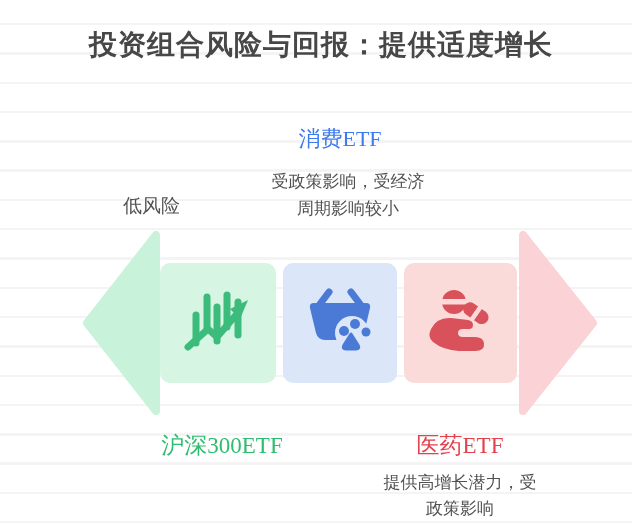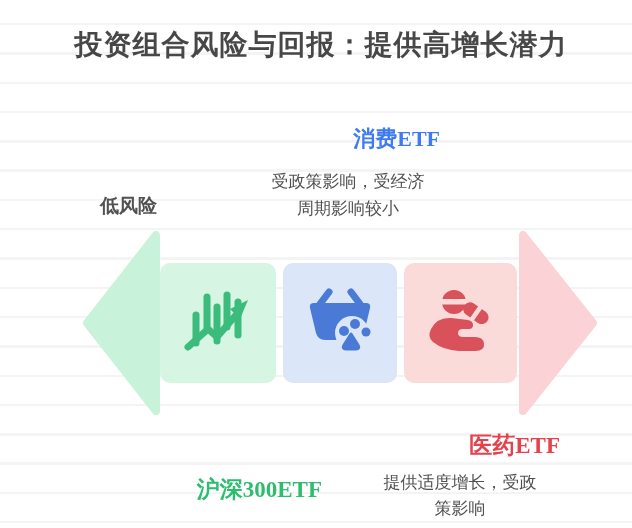--- a/index.html
+++ b/index.html
@@ -13,26 +13,26 @@
       #ffffff 0px, #ffffff 23px,
       #f4f4f4 23px, #f4f4f4 25.4px,
       #ffffff 25.4px, #ffffff 29.3px);
     font-family:"Liberation Serif","DejaVu Serif",serif;
   }
   .title{
     position:absolute;top:26px;left:10px;width:622px;
     text-align:center;font-size:28px;font-weight:bold;
     color:#474747;letter-spacing:1px;white-space:nowrap;
   }
-  .etf-name{position:absolute;text-align:right;font-weight:bold;white-space:nowrap;}
-  .name-0{color:#2ebd6e;margin-top:44px;}
+  .etf-name{position:absolute;text-align:center;font-weight:normal;white-space:nowrap;}
+  .name-0{color:#2ebd6e;}
   .name-1{color:#3f7bf0;}
   .name-2{color:#e4424d;}
   .desc{position:absolute;text-align:center;color:#515151;font-size:17px;line-height:27px;}
-  .risk-label{position:absolute;text-align:left;color:#515151;font-size:19px;white-space:nowrap;font-weight:bold;}
+  .risk-label{position:absolute;text-align:right;color:#515151;font-size:19px;white-space:nowrap;}
   .etf-box{
     position:absolute;top:263px;height:120px;border-radius:10px;
     display:flex;align-items:center;justify-content:center;
   }
   .etf-box-0{left:160px;width:116px;background:#d6f6e3;}
   .etf-box-1{left:283px;width:114px;background:#dbe6f9;}
   .etf-box-2{left:404px;width:113px;background:#fbdada;}
   .icon-0{color:#3cbc7c;}
   .icon-1{color:#4a7ad6;}
   .icon-2{color:#d9515a;}
@@ -40,21 +40,21 @@
   .cut-2{fill:#fbdada;}
   .arrow{position:absolute;}
   .arrow-left{left:80px;top:228px;}
   .arrow-right{left:516px;top:230px;}
 </style>
 </head>
 <body>
 
 <div class="canvas">
 
-  <div class="title">投资组合风险与回报：提供高增长潜力</div>
+  <div class="title">投资组合风险与回报：提供适度增长</div>
 
   <div class="etf-name name-1" style="top:124px;left:240px;width:200px;font-size:22px;">消费ETF</div>
   <div class="desc" style="top:168px;left:269px;width:158px;">受政策影响，受经济周期影响较小</div>
 
   <div class="risk-label" style="top:193px;left:100px;width:80px;">低风险</div>
 
   <svg class="arrow arrow-left" width="82" height="190" viewBox="0 0 82 190">
     <path d="M76,7 L76,183 L7,95 Z" fill="#c9f2da" stroke="#c9f2da" stroke-width="8" stroke-linejoin="round"></path>
   </svg>
 
@@ -97,15 +97,15 @@
         <rect x="39" y="21.5" width="28" height="13.5" rx="6.75" fill="currentColor"></rect>
         <rect x="51" y="20" width="4.5" height="16.5" class="cut-2"></rect>
       </g>
       <path d="M8,44 Q4,52 10,57 Q20,65 36,66 L52,66 Q62,66 61,58 Q60,52 52,52 L40,52 Q35,52 35,48 Q35,44 40,44 L46,44 Q50,44 50,40 Q50,36 45,35 L28,33 Q14,32 8,44 Z" fill="currentColor"></path>
     </svg>
   </div>
 
   <div class="etf-name name-0" style="top:430px;left:122px;width:200px;font-size:23px;">沪深300ETF</div>
 
   <div class="etf-name name-2" style="top:430px;left:360px;width:200px;font-size:23px;">医药ETF</div>
-  <div class="desc" style="top:470px;left:380px;width:160px;line-height:26px;">提供适度增长，受政策影响</div>
+  <div class="desc" style="top:470px;left:380px;width:160px;line-height:26px;">提供高增长潜力，受政策影响</div>
 
 </div>
 
 </body></html>

